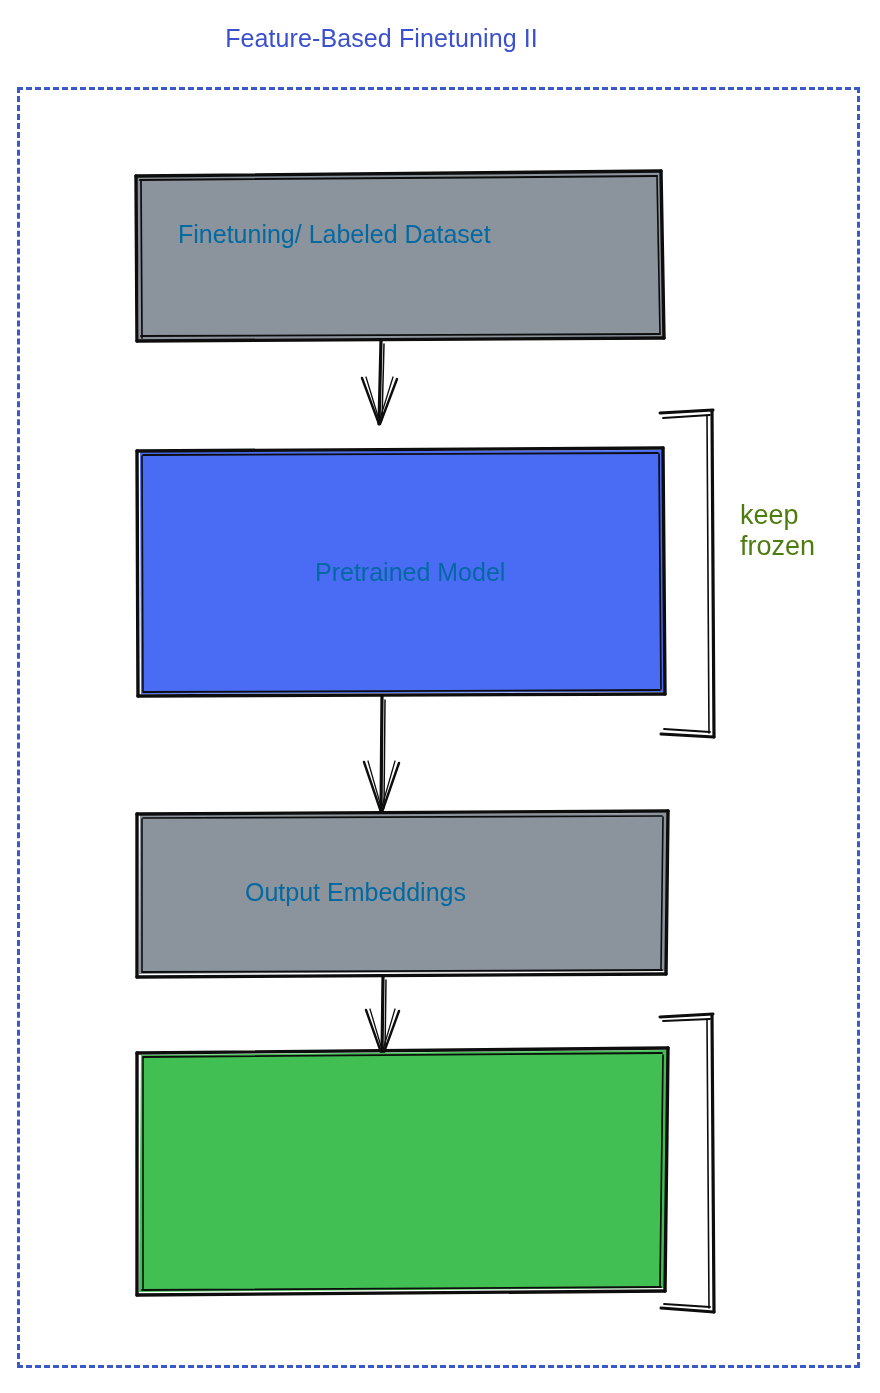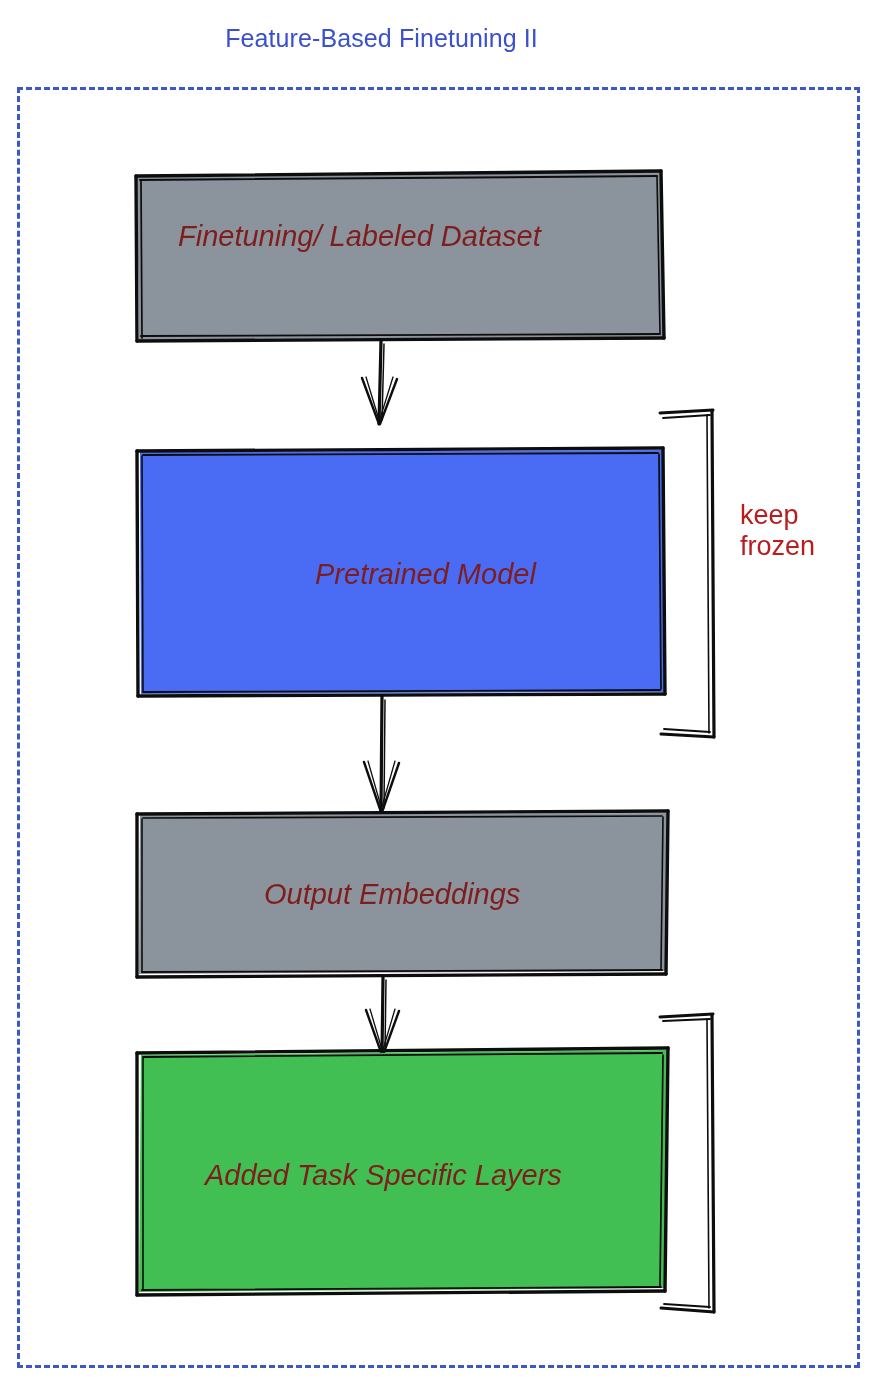--- a/index.html
+++ b/index.html
@@ -48,30 +48,29 @@
     position: absolute;
     left: 0;
     top: 0;
     width: 880px;
     height: 1393px;
     pointer-events: none;
   }
   .node-label {
     position: absolute;
     font-family: "Liberation Sans", sans-serif;
-    color: #7f1d1d;
-    font-size: 29px;
+    color: #0369a1;
+    font-size: 25px;
     white-space: nowrap;
     line-height: 1;
-    font-style: italic;
   }
   .bracket-label {
     position: absolute;
     font-family: "Liberation Sans", sans-serif;
-    color: #b91c1c;
+    color: #4d7c0f;
     font-size: 27px;
     line-height: 1.16;
     white-space: pre-line;
     text-align: left;
   }
   .hit {
     position: absolute;
     background: transparent;
   }
 </style>
@@ -177,23 +176,22 @@
       <path d="M707,1019 L709,1308" fill="none" stroke="#0d0d0d" stroke-width="1.6" stroke-linecap="round"></path>
       <path d="M714,1312 L661,1308" fill="none" stroke="#0d0d0d" stroke-width="3.0" stroke-linecap="round"></path>
       <path d="M710,1307 L664,1304" fill="none" stroke="#0d0d0d" stroke-width="1.8" stroke-linecap="round"></path>
     </g>
   </svg>
 
   <div class="node-label" style="left:178px; top:222px;">Finetuning/ Labeled Dataset</div>
 
   <div class="node-label" style="left:286px; top:560px;margin-left:29px;">Pretrained Model</div>
 
-  <div class="node-label" style="left:264px; top:880px;">Output Embeddings</div>
-
-  <div class="node-label" style="left:205px; top:1161px;">Added Task Specific Layers</div>
+  <div class="node-label" style="left:245px; top:880px;">Output Embeddings</div>
+
 
   <div class="bracket-label" style="left:740px; top:500px;">keep
 frozen</div>
 
 
   <div class="hit" style="left:137px; top:171px; width:528px; height:170px;"></div>
   <div class="hit" style="left:137px; top:448px; width:528px; height:248px;"></div>
   <div class="hit" style="left:137px; top:811px; width:531px; height:166px;"></div>
   <div class="hit" style="left:137px; top:1048px; width:531px; height:247px;"></div>
 

